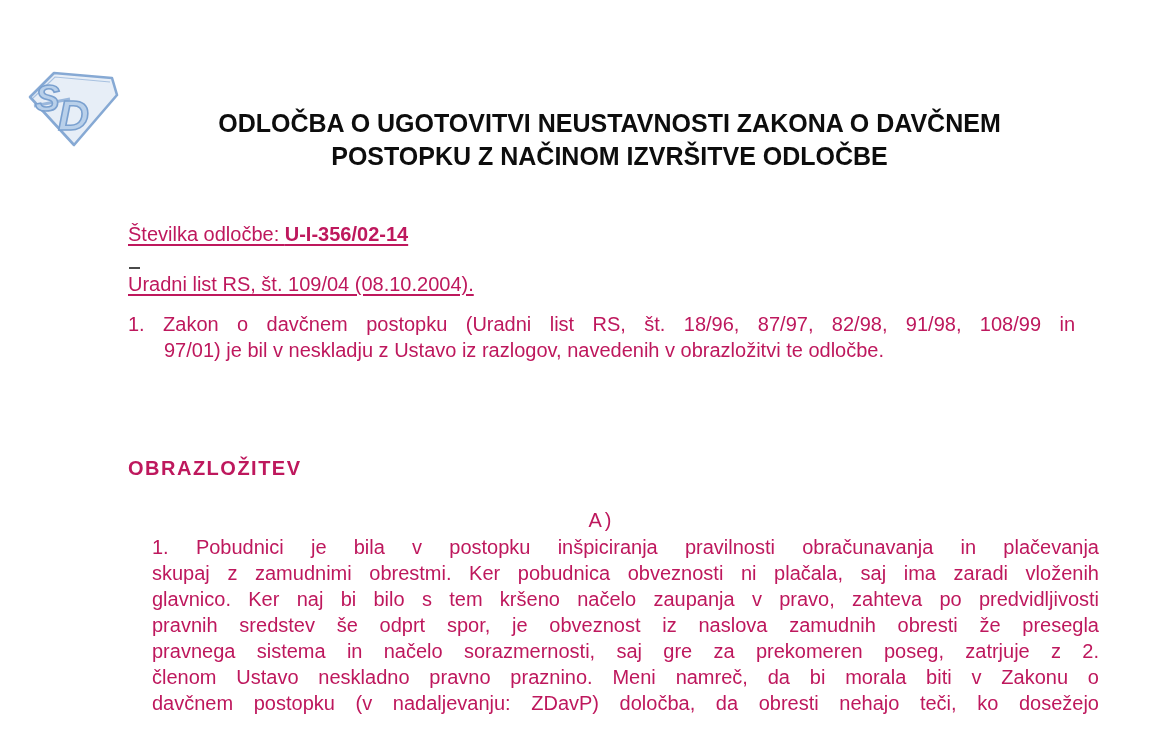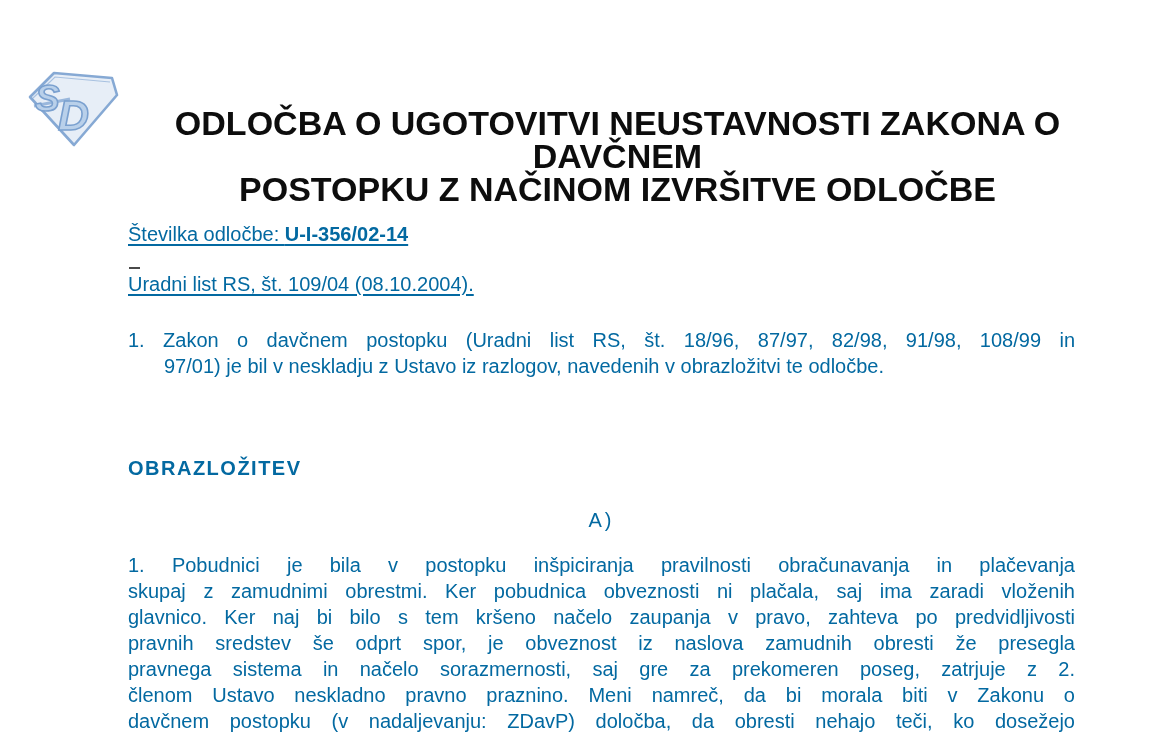--- a/index.html
+++ b/index.html
@@ -10,40 +10,40 @@
     font-family: "Liberation Sans", "DejaVu Sans", sans-serif;
     color: #141414;
   }
   .page { position: relative; width: 1157px; height: 743px; background: #ffffff; }
 
   .logo { position: absolute; left: 26px; top: 66px; width: 96px; height: 84px; }
 
   .doc { position: absolute; left: 128px; top: 0; width: 947px; height: 743px; }
 
   .title {
-    position: absolute; top: 107px; left: 16px; width: 100%;
-    margin: 0; font-size: 34px; line-height: 33px; font-weight: bold;
+    position: absolute; top: 107px; left: 8px; width: 100%;
+    margin: 0; font-size: 25px; line-height: 33px; font-weight: bold;
     text-align: center; color: #0d0d0d;
   }
   .tline { display: block; }
 
-  .bodytext { font-size: 20px; line-height: 26px; color: #0369a1; }
+  .bodytext { font-size: 20px; line-height: 26px; color: #be185d; }
 
   .stevilka { position: absolute; top: 221px; left: 0; }
   .u { text-decoration: underline; text-decoration-thickness: 2px; text-underline-offset: 3px; }
   .b { font-weight: bold; }
 
   .dashmark { position: absolute; top: 267px; left: 1px; width: 11px; height: 2px; background: #4a4a4a; }
 
   .uradni { position: absolute; top: 271px; left: 0; }
 
   .para { position: absolute; left: 0; width: 947px; }
-  .point1 { top: 327px; }
+  .point1 { top: 311px; }
   .point2 { top: 379px; }
-  .para-a { top: 552px; }
+  .para-a { top: 534px; margin-left: 24px; }
 
   .jline { text-align: justify; text-align-last: justify; white-space: normal; }
   .jline.lastline { text-align-last: left; margin-left: 36px; }
 
   .heading-obr {
     position: absolute; top: 455px; left: 0; width: 100%;
     text-align: left; font-weight: bold; letter-spacing: 1.5px;
   }
   .section-a {
     position: absolute; top: 507px; left: 0; width: 100%;

